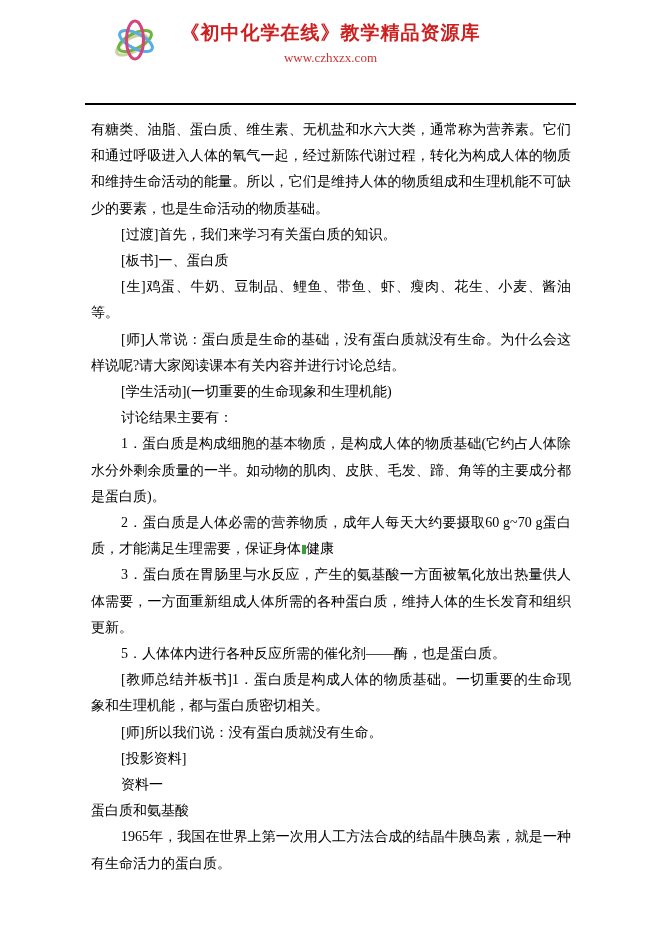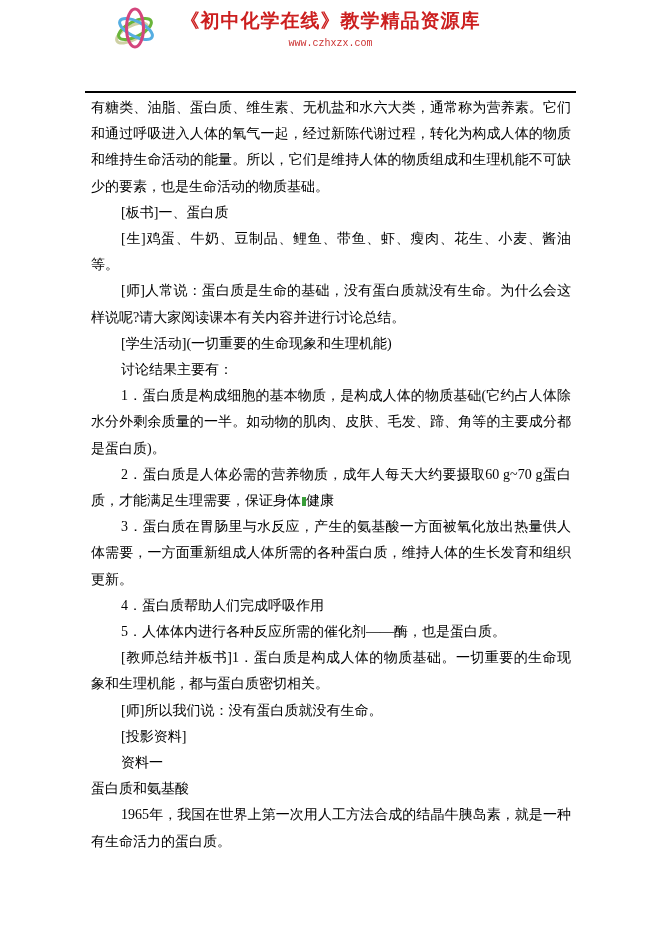--- a/index.html
+++ b/index.html
@@ -8,21 +8,21 @@
     width: 661px;
     height: 935px;
     background: #ffffff;
     font-family: "Liberation Serif", "DejaVu Serif", serif;
     color: #000;
     overflow: hidden;
   }
   
   .header {
     position: relative;
-    margin: 0 85px;
+    margin: 12px 85px;
     height: 91px;
     border-bottom: 2px solid #000;
   }
   .logo {
     position: absolute;
     left: 15px;
     top: 4px;
     width: 70px;
     height: 50px;
   }
@@ -35,23 +35,23 @@
   }
   .site-title {
     font-size: 19px;
     font-weight: bold;
     color: #cc1f1f;
     letter-spacing: 1px;
     font-family: "Liberation Serif", "DejaVu Serif", serif;
   }
   .site-url {
     margin-top: 4px;
-    font-size: 10px;
+    font-size: 13px;
     color: #cc3333;
-    font-family: Liberation Mono, monospace;
+    font-family: Liberation Serif, serif;
   }
   
   .content {
     margin: 2px 90px 0 91px;
     font-size: 14px;
     line-height: 26.2px;
     text-align: justify;
   }
   .content p { margin: 0; }
   .indent { text-indent: 2.15em; }
@@ -78,29 +78,29 @@
       <ellipse cx="35" cy="24" rx="8.5" ry="19" fill="none" stroke="#d4457c" stroke-width="3"></ellipse>
     </svg>
     <div class="header-text">
       <div class="site-title">《初中化学在线》教学精品资源库</div>
       <div class="site-url">www.czhxzx.com</div>
     </div>
   </div>
 
   <div class="content">
     <p>有糖类、油脂、蛋白质、维生素、无机盐和水六大类，通常称为营养素。它们和通过呼吸进入人体的氧气一起，经过新陈代谢过程，转化为构成人体的物质和维持生命活动的能量。所以，它们是维持人体的物质组成和生理机能不可缺少的要素，也是生命活动的物质基础。</p>
+    <p class="indent">[过渡]首先，我们来学习有关蛋白质的知识。</p>
     <p class="indent">[板书]一、蛋白质</p>
     <p class="indent">[生]鸡蛋、牛奶、豆制品、鲤鱼、带鱼、虾、瘦肉、花生、小麦、酱油等。</p>
     <p class="indent">[师]人常说：蛋白质是生命的基础，没有蛋白质就没有生命。为什么会这样说呢?请大家阅读课本有关内容并进行讨论总结。</p>
     <p class="indent">[学生活动](一切重要的生命现象和生理机能)</p>
     <p class="indent">讨论结果主要有：</p>
     <p class="indent">1．蛋白质是构成细胞的基本物质，是构成人体的物质基础(它约占人体除水分外剩余质量的一半。如动物的肌肉、皮肤、毛发、蹄、角等的主要成分都是蛋白质)。</p>
     <p class="indent"><span>2．蛋白质是人体必需的营养物质，成年人每天大约要摄取60 g~70 g蛋白质，才能满足生理需要，保证身体</span><span class="green-mark"></span><span>健康</span></p>
     <p class="indent">3．蛋白质在胃肠里与水反应，产生的氨基酸一方面被氧化放出热量供人体需要，一方面重新组成人体所需的各种蛋白质，维持人体的生长发育和组织更新。</p>
-    <p class="indent">4．蛋白质帮助人们完成呼吸作用</p>
     <p class="indent">5．人体体内进行各种反应所需的催化剂——酶，也是蛋白质。</p>
     <p class="indent">[教师总结并板书]1．蛋白质是构成人体的物质基础。一切重要的生命现象和生理机能，都与蛋白质密切相关。</p>
     <p class="indent">[师]所以我们说：没有蛋白质就没有生命。</p>
     <p class="indent">[投影资料]</p>
     <p class="indent">资料一</p>
     <p class="center">蛋白质和氨基酸</p>
     <p class="indent">1965年，我国在世界上第一次用人工方法合成的结晶牛胰岛素，就是一种有生命活力的蛋白质。</p>
   </div>
 
 </div>

